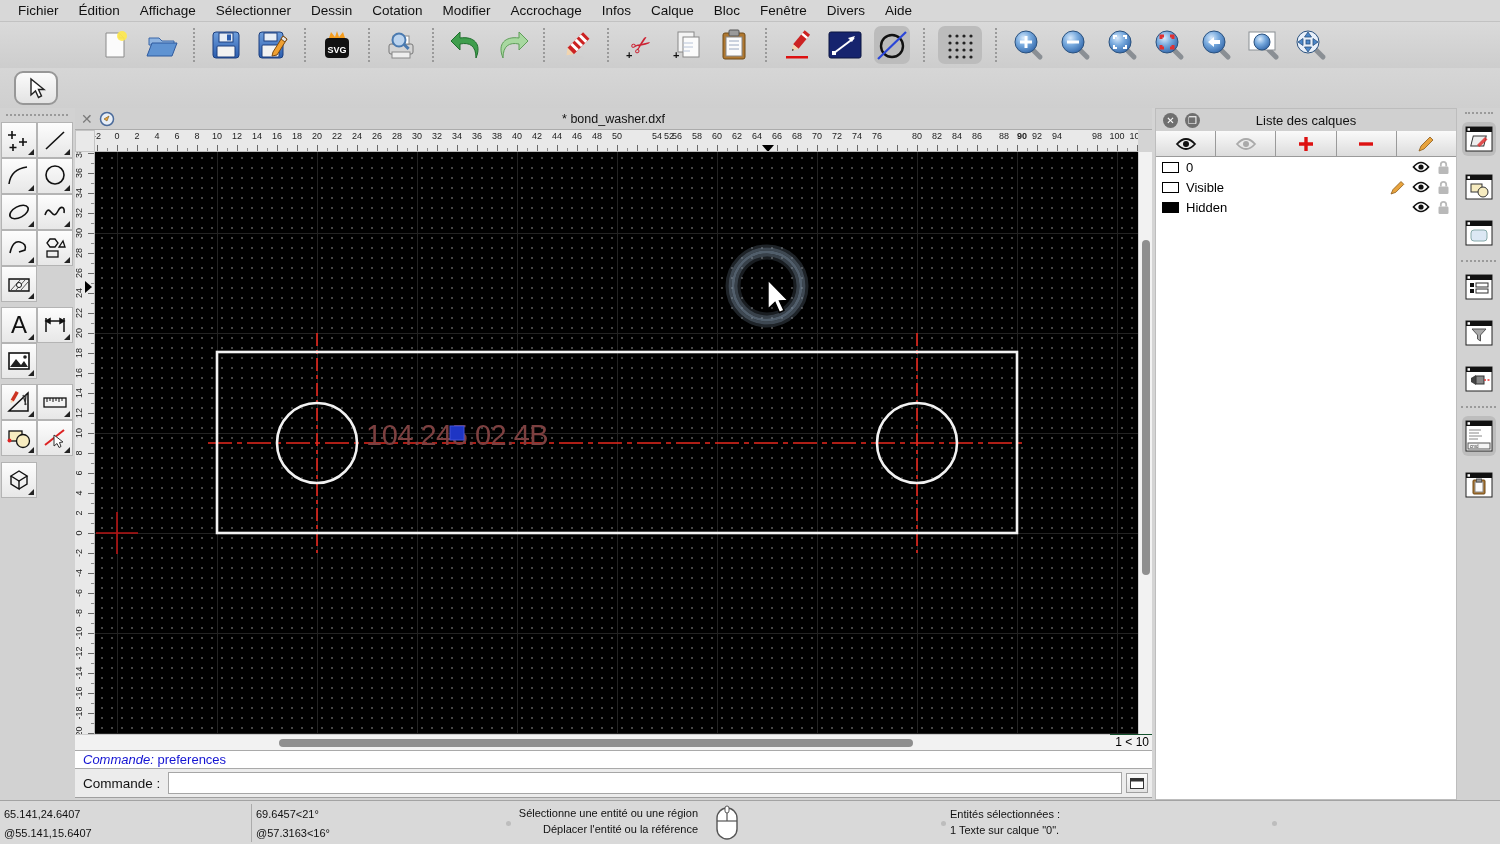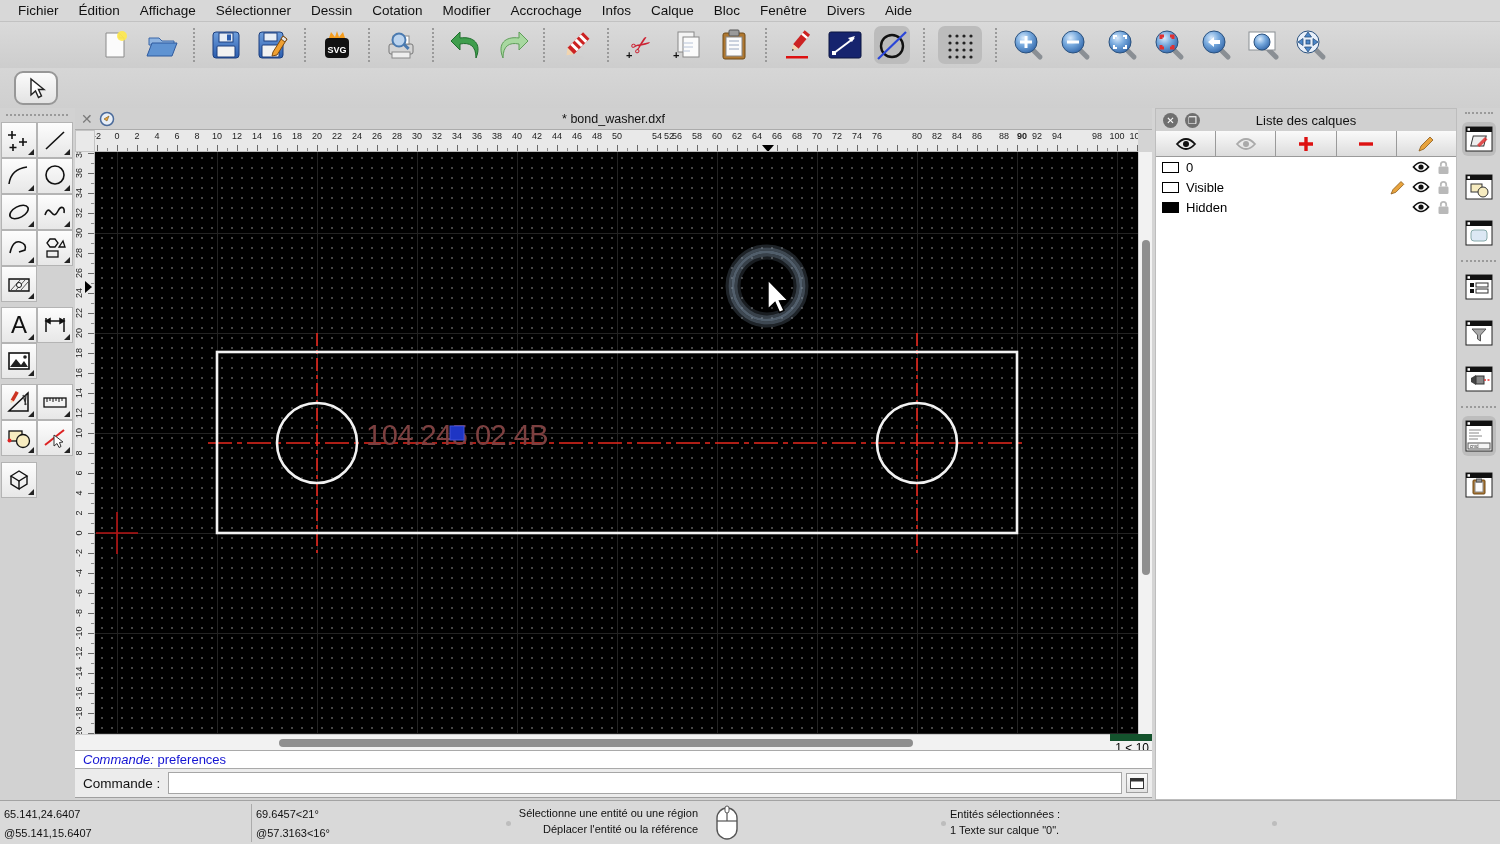--- a/index.html
+++ b/index.html
@@ -65,21 +65,21 @@
       repeating-linear-gradient(to right, #232323 0 1px, transparent 1px 100px),
       repeating-linear-gradient(to bottom, #232323 0 1px, transparent 1px 100px),
       radial-gradient(circle, #454545 0.9px, transparent 1.1px);
     background-size:100px 100%, 100% 100px, 10px 10px;
     background-position:22px 0, 0 81px, 2px 1px; overflow:hidden; }
 
   #v-scroll { left:1138px; top:152px; width:14px; height:582px; background:#f2f2f2; border-left:1px solid #ccc; }
   #v-thumb { position:absolute; left:3px; top:88px; width:8px; height:335px; background:#8f8f8f; border-radius:4px; }
   #h-scroll { left:75px; top:734px; width:1035px; height:16px; background:#f2f2f2; border-top:1px solid #ccc; }
   #h-thumb { position:absolute; left:204px; top:4px; width:634px; height:8px; background:#8f8f8f; border-radius:4px; }
-  #scale-box { left:1110px; top:734px; width:42px; height:16px; background:#f2f2f2; border-top:7px solid #14532d;
+  #scale-box { left:1110px; top:734px; width:42px; height:16px; background:#f2f2f2; border-top:1px solid #14532d;
     font-size:12px; color:#000; text-align:right; padding-right:3px; line-height:15px; }
 
   #history-bar { left:75px; top:750px; width:1077px; height:19px; background:#fff;
     border-top:1px solid #a9a9a9; border-bottom:1px solid #a9a9a9;
     font-size:13px; color:#1414d2; padding:1px 0 0 8px; }
   #cmd-row { left:75px; top:769px; width:1077px; height:29px; background:#ececec;
     display:flex; align-items:center; border-bottom:1px solid #9f9f9f; }
   #cmd-label { font-size:13.5px; color:#111; padding:0 8px; }
   #cmd-input { flex:1; height:22px; border:1px solid #a6a6a6; background:#fff;
     font-size:13px; font-family:"Liberation Sans", sans-serif; padding:0 4px; outline:none; }

